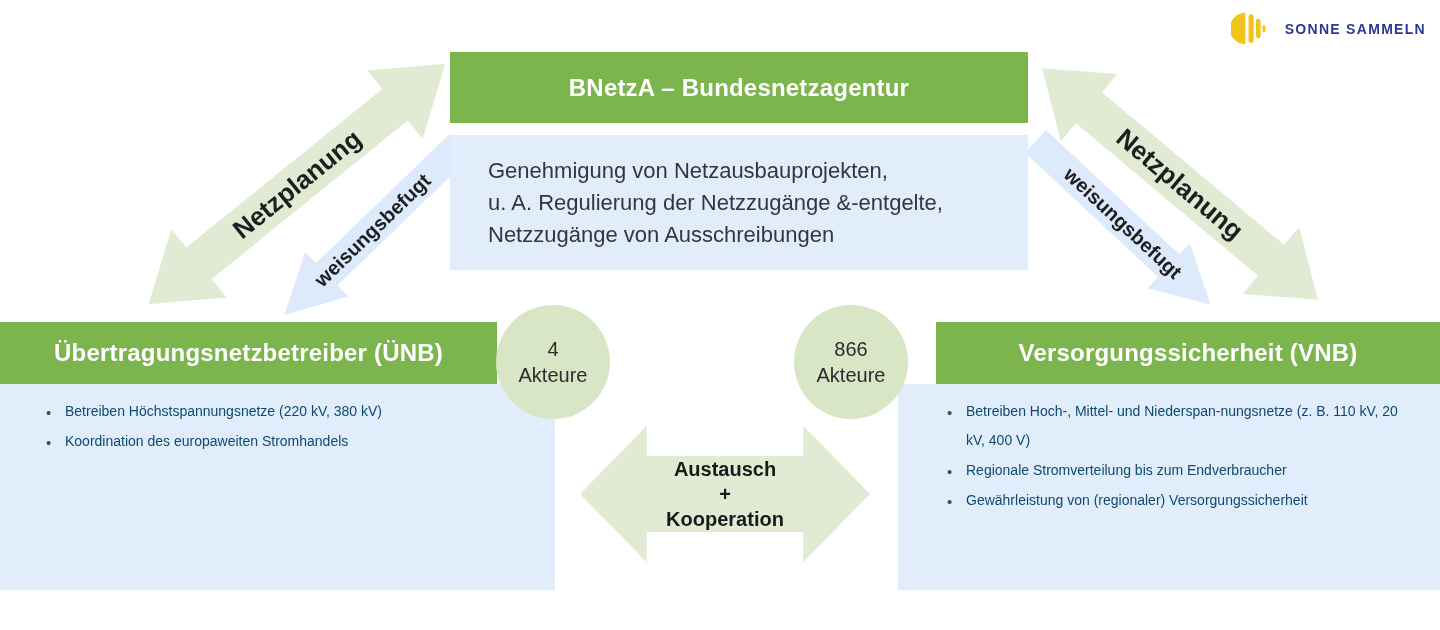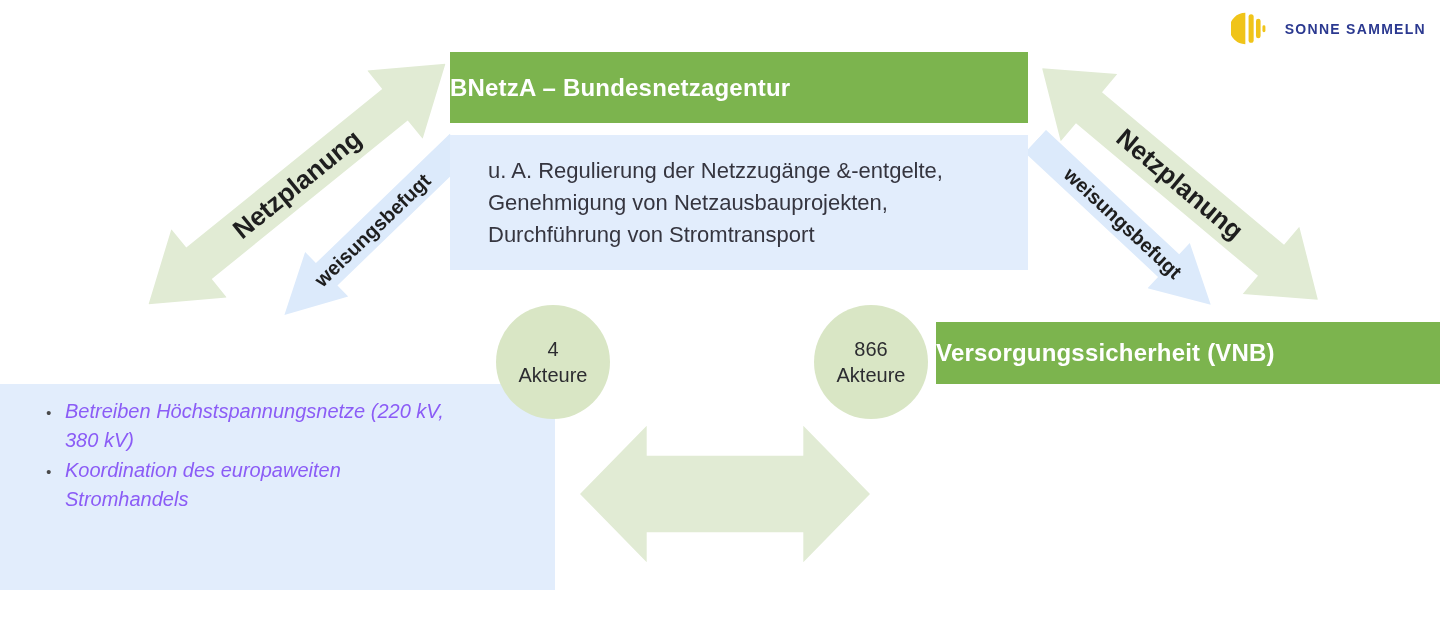--- a/index.html
+++ b/index.html
@@ -4,44 +4,44 @@
 <style>
   * { margin:0; padding:0; box-sizing:border-box; }
   body { background:#ffffff; font-family:"Liberation Sans", sans-serif; }
   .canvas { position:relative; width:1440px; height:630px; background:#ffffff; overflow:hidden; }
 
   
   .logo { position:absolute; top:10px; right:14px; display:flex; align-items:center; gap:17px; z-index:6; }
   .logo-text { color:#2b3990; font-size:14px; font-weight:700; letter-spacing:1.3px; text-transform:uppercase; }
 
   
-  .green-box { position:absolute; background:#7cb44e; color:#ffffff; display:flex; align-items:center; justify-content:flex-start; z-index:2; }
+  .green-box { position:absolute; background:#7cb44e; color:#ffffff; display:flex; align-items:center; justify-content:center; z-index:2; }
   .green-box .box-title { font-weight:700; font-size:24px; letter-spacing:0.2px; }
   .blue-box { position:absolute; background:#e2edfc; color:#35353f; z-index:2; }
 
   .bnetza-head { left:450px; top:52px; width:578px; height:71px; }
   .bnetza-desc { left:450px; top:135px; width:578px; height:135px; padding:20px 20px 0 38px; font-size:22px; line-height:1.45; }
 
   .unb-head { left:0px; top:322px; width:497px; height:62px; }
   .unb-body { left:0px; top:384px; width:555px; height:206px; }
   .vnb-head { left:936px; top:322px; width:504px; height:62px; }
   .vnb-body { left:898px; top:384px; width:542px; height:206px; }
 
-  .bullets { list-style:none; font-size:20px; line-height:29px; color:#8b5cf6;font-style:italic; }
+  .bullets { list-style:none; font-size:14px; line-height:29px; color:#0c4a6e; }
   .unb-body .bullets { padding:13px 95px 0 65px; }
   .vnb-body .bullets { padding:13px 40px 0 68px; }
   .bullets li { position:relative; margin-bottom:1px; }
   .bullets li::before { content:"•"; position:absolute; left:-19px; top:1px; font-size:15px; color:#4a4a4a; }
 
   
   .badge { position:absolute; width:114px; height:114px; border-radius:50%; background:#d9e6c5;
            display:flex; flex-direction:column; align-items:center; justify-content:center;
            color:#2c2c30; font-size:20px; font-weight:500; line-height:1.3; z-index:4; text-align:center; }
   .badge-unb { left:496px; top:305px; }
-  .badge-vnb { left:814px; top:305px; }
+  .badge-vnb { left:794px; top:305px; }
 
   
   .diag { position:absolute; display:flex; align-items:center; justify-content:center; z-index:1; }
   .diag .shape { position:absolute; inset:0; }
   .shape-green { background:#e1ebd4; }
   .shape-blue { background:#dceafb; }
   .clip-double { clip-path:polygon(0% 50%, 17% 0%, 17% 27%, 83% 27%, 83% 0%, 100% 50%, 83% 100%, 83% 73%, 17% 73%, 17% 100%); }
   .clip-tip-left { clip-path:polygon(0% 50%, 24% 0%, 24% 25%, 100% 25%, 100% 75%, 24% 75%, 24% 100%); }
   .clip-tip-right { clip-path:polygon(100% 50%, 76% 0%, 76% 25%, 0% 25%, 0% 75%, 76% 75%, 76% 100%); }
   .diag-label { position:relative; font-weight:800; color:#1e1e1e; white-space:nowrap; }
@@ -91,42 +91,57 @@
   </div>
   <div class="diag arr-right-blue">
     <div class="shape shape-blue clip-tip-right"></div>
     <span class="diag-label label-sm">weisungsbefugt</span>
   </div>
 
   <div class="green-box bnetza-head">
     <span class="box-title">BNetzA – Bundesnetzagentur</span>
   </div>
   <div class="blue-box bnetza-desc">
+    <div>Genehmigung von Netzausbauprojekten,</div>
     <div>u. A. Regulierung der Netzzugänge &amp;-entgelte,</div>
-    <div>Genehmigung von Netzausbauprojekten,</div>
-    <div>Durchführung von Stromtransport</div>
+    <div>Netzzugänge von Ausschreibungen</div>
   </div>
 
+  <div class="green-box unb-head">
+    <span class="box-title">Übertragungsnetzbetreiber (ÜNB)</span>
+  </div>
   <div class="blue-box unb-body">
     <ul class="bullets">
       <li>Betreiben Höchstspannungsnetze (220 kV, 380 kV)</li>
       <li>Koordination des europaweiten Stromhandels</li>
     </ul>
   </div>
 
   <div class="green-box vnb-head">
     <span class="box-title">Versorgungssicherheit (VNB)</span>
+  </div>
+  <div class="blue-box vnb-body">
+    <ul class="bullets">
+      <li>Betreiben Hoch-, Mittel- und Niederspan-nungsnetze (z. B. 110 kV, 20 kV, 400 V)</li>
+      <li>Regionale Stromverteilung bis zum Endverbraucher</li>
+      <li>Gewährleistung von (regionaler) Versorgungssicherheit</li>
+    </ul>
   </div>
 
   <div class="badge badge-unb">
     <span>4</span>
     <span>Akteure</span>
   </div>
   <div class="badge badge-vnb">
     <span>866</span>
     <span>Akteure</span>
   </div>
 
   <div class="center-arrow">
     <div class="shape"></div>
+    <div class="center-label">
+      <div>Austausch</div>
+      <div>+</div>
+      <div>Kooperation</div>
+    </div>
   </div>
 
 </div>
 
 </body></html>

